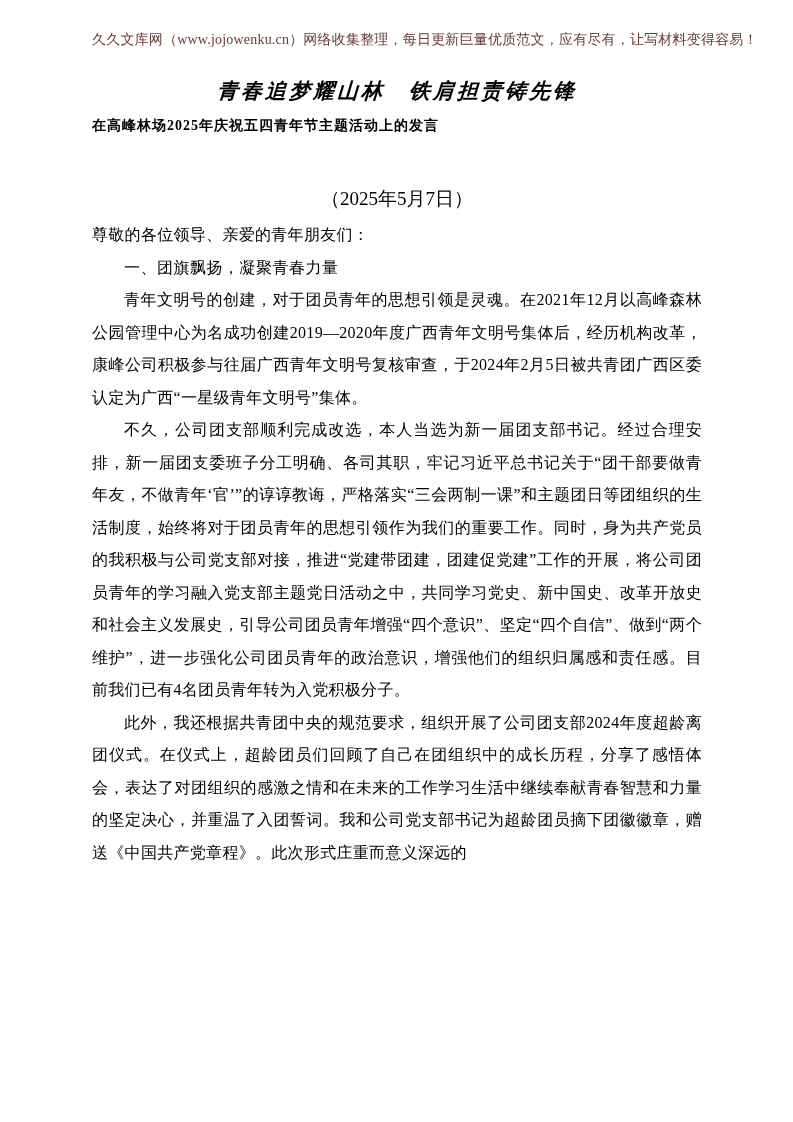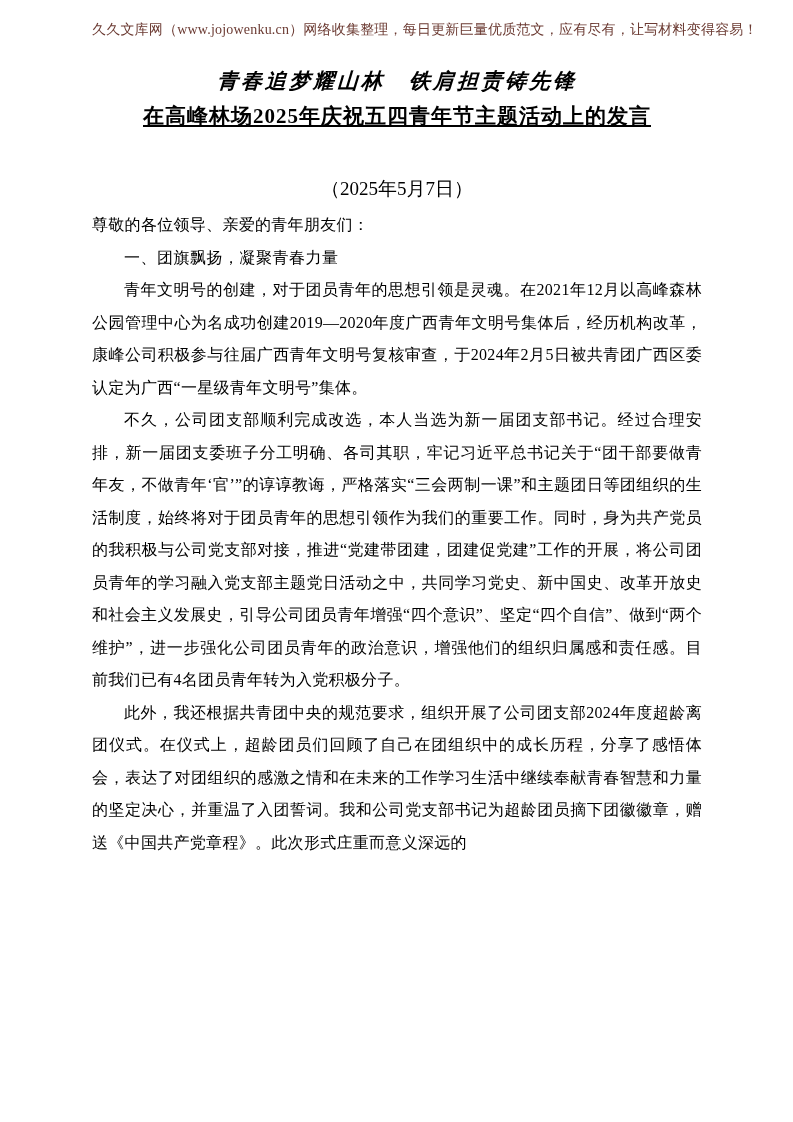--- a/index.html
+++ b/index.html
@@ -7,21 +7,21 @@
     padding: 0;
     background: #ffffff;
   }
   .page {
     position: relative;
     width: 737px;
     height: 1122px;
     margin: 0 auto;
     background: #ffffff;
     box-sizing: border-box;
-    padding: 20px 63px 0 64px;
+    padding: 30px 63px 0 64px;
     overflow: hidden;
     font-family: "Liberation Serif", "DejaVu Serif", serif;
     color: #000000;
   }
   .header-note {
     font-size: 14px;
     line-height: 20px;
     text-align: center;
     color: #6b3a32;
     white-space: nowrap;
@@ -34,28 +34,26 @@
     line-height: 26px;
     text-align: center;
     font-weight: bold;
     font-style: italic;
     letter-spacing: 3px;
     transform: skewX(-3deg);
     margin-bottom: 7px;
     font-family: "Liberation Serif", "DejaVu Serif", serif;
   }
   .doc-title {
-    font-size: 21px;
+    font-size: 14px;
     line-height: 30px;
-    text-align: center;
     font-weight: 600;
     letter-spacing: 1px;
     margin: 0 0 4px 0;
     font-family: "Liberation Serif", "DejaVu Serif", serif;
-    text-decoration: underline;
   }
   .doc-date {
     font-size: 19px;
     line-height: 30px;
     text-align: center;
     font-weight: 400;
     margin-bottom: 5px;
     margin-top: 43px;
   }
   .body-text p {

